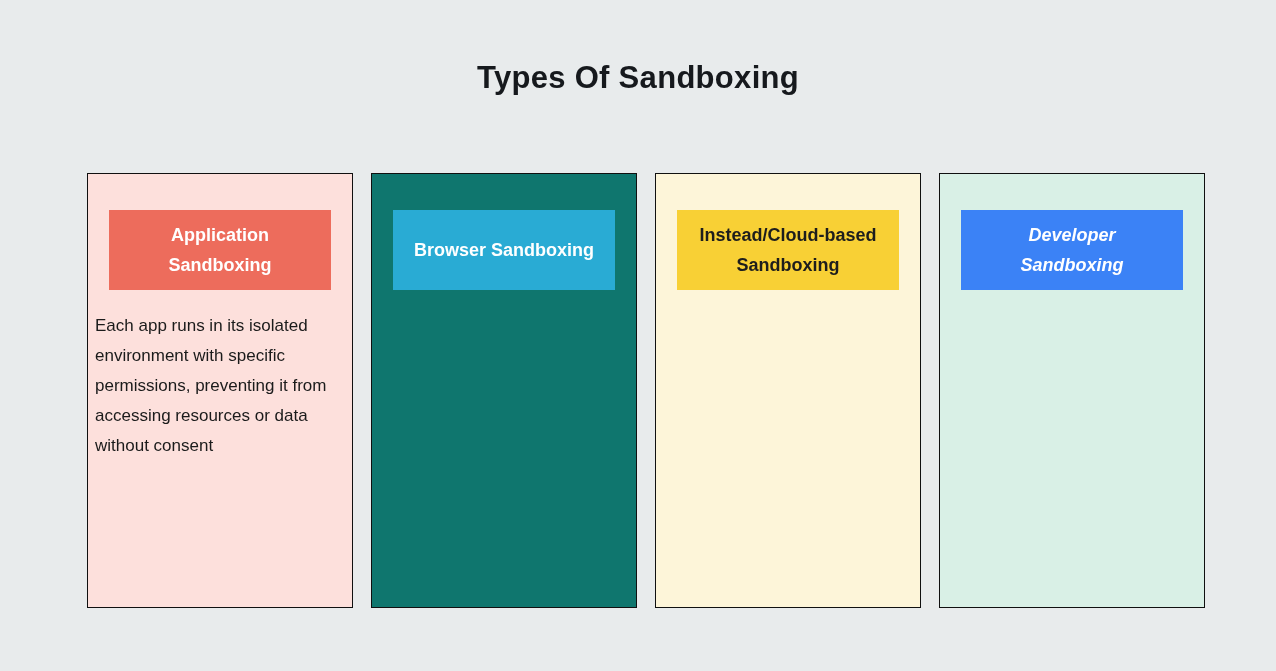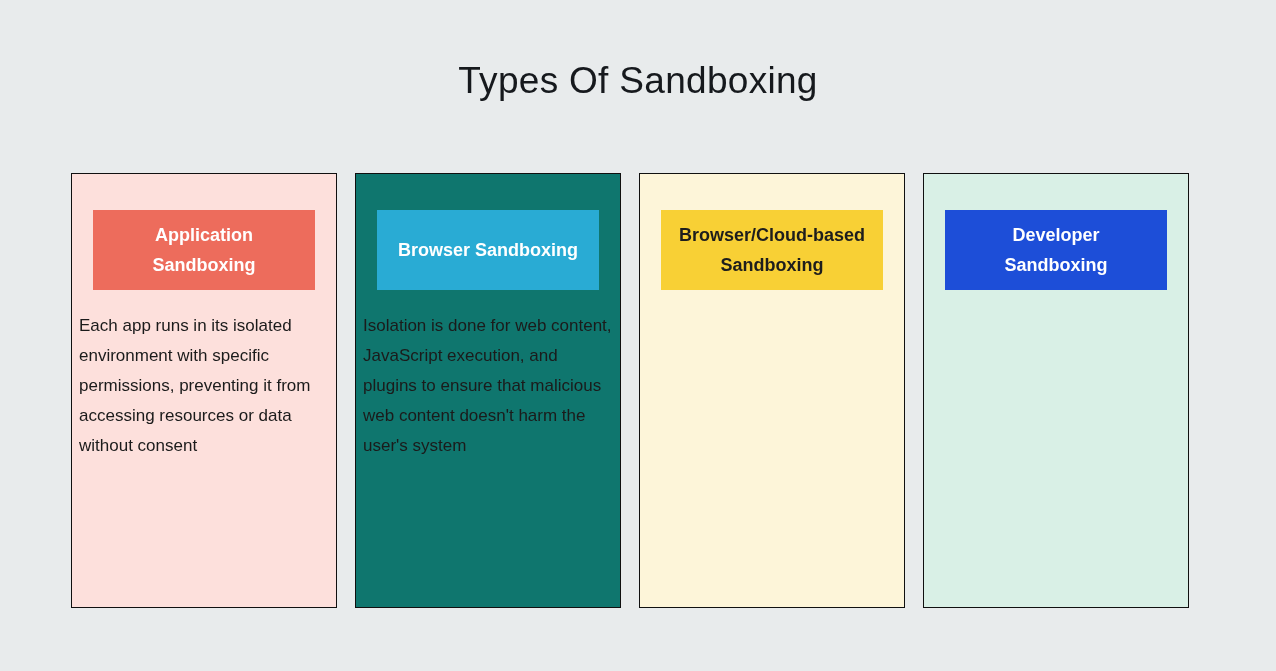--- a/index.html
+++ b/index.html
@@ -8,22 +8,22 @@
     height: 671px;
     background: #e8ebec;
     font-family: "Liberation Sans", sans-serif;
     position: relative;
     overflow: hidden;
   }
   .title {
     margin: 0;
     padding-top: 60px;
     text-align: center;
-    font-size: 37px;
-    font-weight: 400;
+    font-size: 31px;
+    font-weight: 700;
     color: #16191d;
     letter-spacing: 0.3px;
   }
   .cards {
     position: absolute;
     left: 71px;
     top: 173px;
     display: flex;
     gap: 18px;
   }
@@ -54,40 +54,39 @@
   }
 </style>
 </head>
 <body style="background: rgb(232, 235, 236);">
 
 <div class="page">
   <h1 class="title">Types Of Sandboxing</h1>
 
   <div class="cards">
 
-    <div class="card" style="background: rgb(253, 224, 220); border-color: rgb(16, 16, 16);">
+    <div class="card" style="background: rgb(253, 224, 220); border-color: rgb(16, 16, 16); margin-left: 16px;">
       <div class="card-header" style="background: rgb(237, 108, 92); color: rgb(255, 255, 255);">
         <span>Application Sandboxing</span>
       </div>
       <p class="card-body">Each app runs in its isolated environment with specific permissions, preventing it from accessing resources or data without consent</p>
     </div>
 
     <div class="card" style="background: #0f766e; border-color: rgb(16, 16, 16);">
       <div class="card-header" style="background: rgb(41, 171, 212); color: rgb(255, 255, 255);">
         <span>Browser Sandboxing</span>
       </div>
-      <p class="card-body">Isolation is done for web content, JavaScript execution, and plugins to ensure that malicious web content doesn't harm the user's system</p>
     </div>
 
     <div class="card" style="background: rgb(253, 245, 217); border-color: rgb(16, 16, 16);">
       <div class="card-header" style="background: rgb(248, 208, 53); color: rgb(29, 29, 29);">
-        <span>Browser/Cloud-based Sandboxing</span>
+        <span>Instead/Cloud-based Sandboxing</span>
       </div>
     </div>
 
     <div class="card" style="background: rgb(217, 240, 230); border-color: rgb(16, 16, 16);">
-      <div class="card-header" style="background: #1d4ed8; color: rgb(255, 255, 255);">
+      <div class="card-header" style="background: #3b82f6; color: rgb(255, 255, 255); font-style: italic;">
         <span>Developer Sandboxing</span>
       </div>
     </div>
 
   </div>
 </div>
 
 </body></html>

